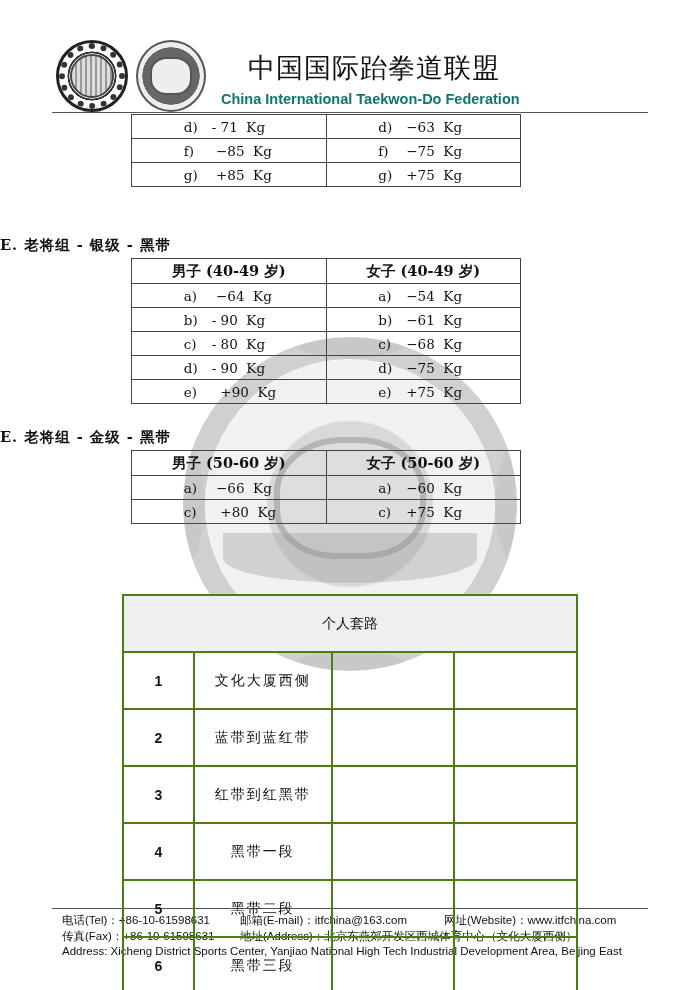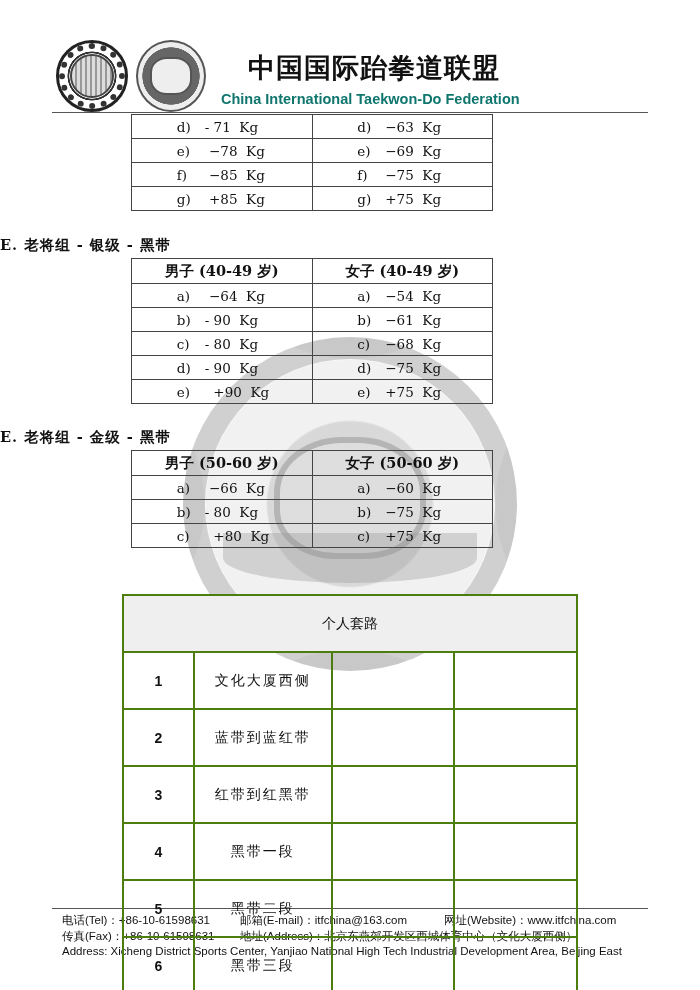--- a/index.html
+++ b/index.html
@@ -14,37 +14,37 @@
            border-radius:50%; }
   .logo1 .inner { width:40px; height:40px; border:2px solid #444;
            background:repeating-linear-gradient(90deg,#ddd 0 3px,#999 3px 5px); }
   .logo1 .ring-text { position:absolute; left:0; top:0; width:100%; height:100%; border-radius:50%;
            border:6px dotted #333; box-sizing:border-box; }
   .logo2 { left:136px; top:40px; width:70px; height:72px; border:2px solid #555;
            background:radial-gradient(circle, #bbb 0 30%, #666 31% 60%, #eee 61%); }
   .logo2 .inner { width:38px; height:34px; background:#eee; border:2px solid #555; border-radius:40%; }
 
   .title-cn { position:absolute; left:248px; top:50px; font-family:"DejaVu Sans", "Liberation Sans", sans-serif;
-              font-weight:bold; font-size:27px; letter-spacing:1px; color:#111; }
+              font-weight:normal; font-size:27px; letter-spacing:1px; color:#111; }
   .title-en { position:absolute; left:221px; top:91px; font-family:"Liberation Sans", "DejaVu Sans", sans-serif;
               font-weight:bold; font-size:14.5px; color:#0f766e; }
   .hr-top { position:absolute; left:52px; top:112px; width:596px; height:0; border-top:1.5px solid #555; }
 
   
   .watermark { position:absolute; left:183px; top:337px; width:334px; height:334px; border-radius:50%;
                border:22px solid rgba(150,150,150,0.45); box-sizing:border-box; pointer-events:none; z-index:0;
                background:radial-gradient(circle, rgba(170,170,170,0.45) 0 40%, rgba(200,200,200,0.25) 41% 70%, rgba(255,255,255,0) 71%); }
   .watermark .fist { position:absolute; left:50%; top:48%; width:140px; height:110px; transform:translate(-50%,-50%);
                border:6px solid rgba(140,140,140,0.5); border-radius:45% 45% 40% 40%; background:rgba(230,230,230,0.4); }
   .watermark .band { position:absolute; left:18px; right:18px; top:60%; height:50px;
                background:rgba(150,150,150,0.35); border-radius:0 0 50% 50%; }
 
   
   table { border-collapse:collapse; position:absolute; z-index:1; }
-  .wt { left:131px; width:362px; font-size:13.5px; }
+  .wt { left:131px; width:390px; font-size:13.5px; }
   .wt td { border:1px solid #444; height:23px; padding:0; text-align:center; width:50%; }
   .wt .hdr td { font-size:14.5px; font-weight:bold; height:24px; }
   .cell { display:inline-block; white-space:pre; }
   .lbl { display:inline-block; width:28px; text-align:left; }
   .val { display:inline-block; width:62px; text-align:left; }
 
   .sec-title { position:absolute; z-index:1; left:0; width:700px; text-align:left; font-size:14.5px;
                font-weight:bold; letter-spacing:1px; }
 
   
@@ -81,24 +81,20 @@
 <div class="watermark">
   <div class="fist"></div>
   <div class="band"></div>
 </div>
 
 <table class="wt" style="top:114px;">
   <tbody id="cont-body">
       <tr>
         <td><span class="cell"><span class="lbl">d)</span><span class="val">- 71  Kg</span></span></td>
         <td><span class="cell"><span class="lbl">d)</span><span class="val">−63  Kg</span></span></td>
-      </tr>
-      <tr>
-        <td><span class="cell"><span class="lbl">e)</span><span class="val"> −78  Kg</span></span></td>
-        <td><span class="cell"><span class="lbl">e)</span><span class="val">−69  Kg</span></span></td>
       </tr>
       <tr>
         <td><span class="cell"><span class="lbl">f)</span><span class="val"> −85  Kg</span></span></td>
         <td><span class="cell"><span class="lbl">f)</span><span class="val">−75  Kg</span></span></td>
       </tr>
       <tr>
         <td><span class="cell"><span class="lbl">g)</span><span class="val"> +85  Kg</span></span></td>
         <td><span class="cell"><span class="lbl">g)</span><span class="val">+75  Kg</span></span></td>
       </tr>
     </tbody>
@@ -139,24 +135,20 @@
   <tbody id="gold-body">
     <tr class="hdr">
       <td>男子 (50-60 岁)</td>
       <td>女子 (50-60 岁)</td>
     </tr>
   <tr>
         <td><span class="cell"><span class="lbl">a)</span><span class="val"> −66  Kg</span></span></td>
         <td><span class="cell"><span class="lbl">a)</span><span class="val">−60  Kg</span></span></td>
       </tr>
       <tr>
-        <td><span class="cell"><span class="lbl">b)</span><span class="val">- 80  Kg</span></span></td>
-        <td><span class="cell"><span class="lbl">b)</span><span class="val">−75  Kg</span></span></td>
-      </tr>
-      <tr>
         <td><span class="cell"><span class="lbl">c)</span><span class="val">  +80  Kg</span></span></td>
         <td><span class="cell"><span class="lbl">c)</span><span class="val">+75  Kg</span></span></td>
       </tr>
     </tbody>
 </table>
 
 <table class="ft">
   <tbody id="forms-body">
     <tr class="title-row">
       <td colspan="4">个人套路</td>

